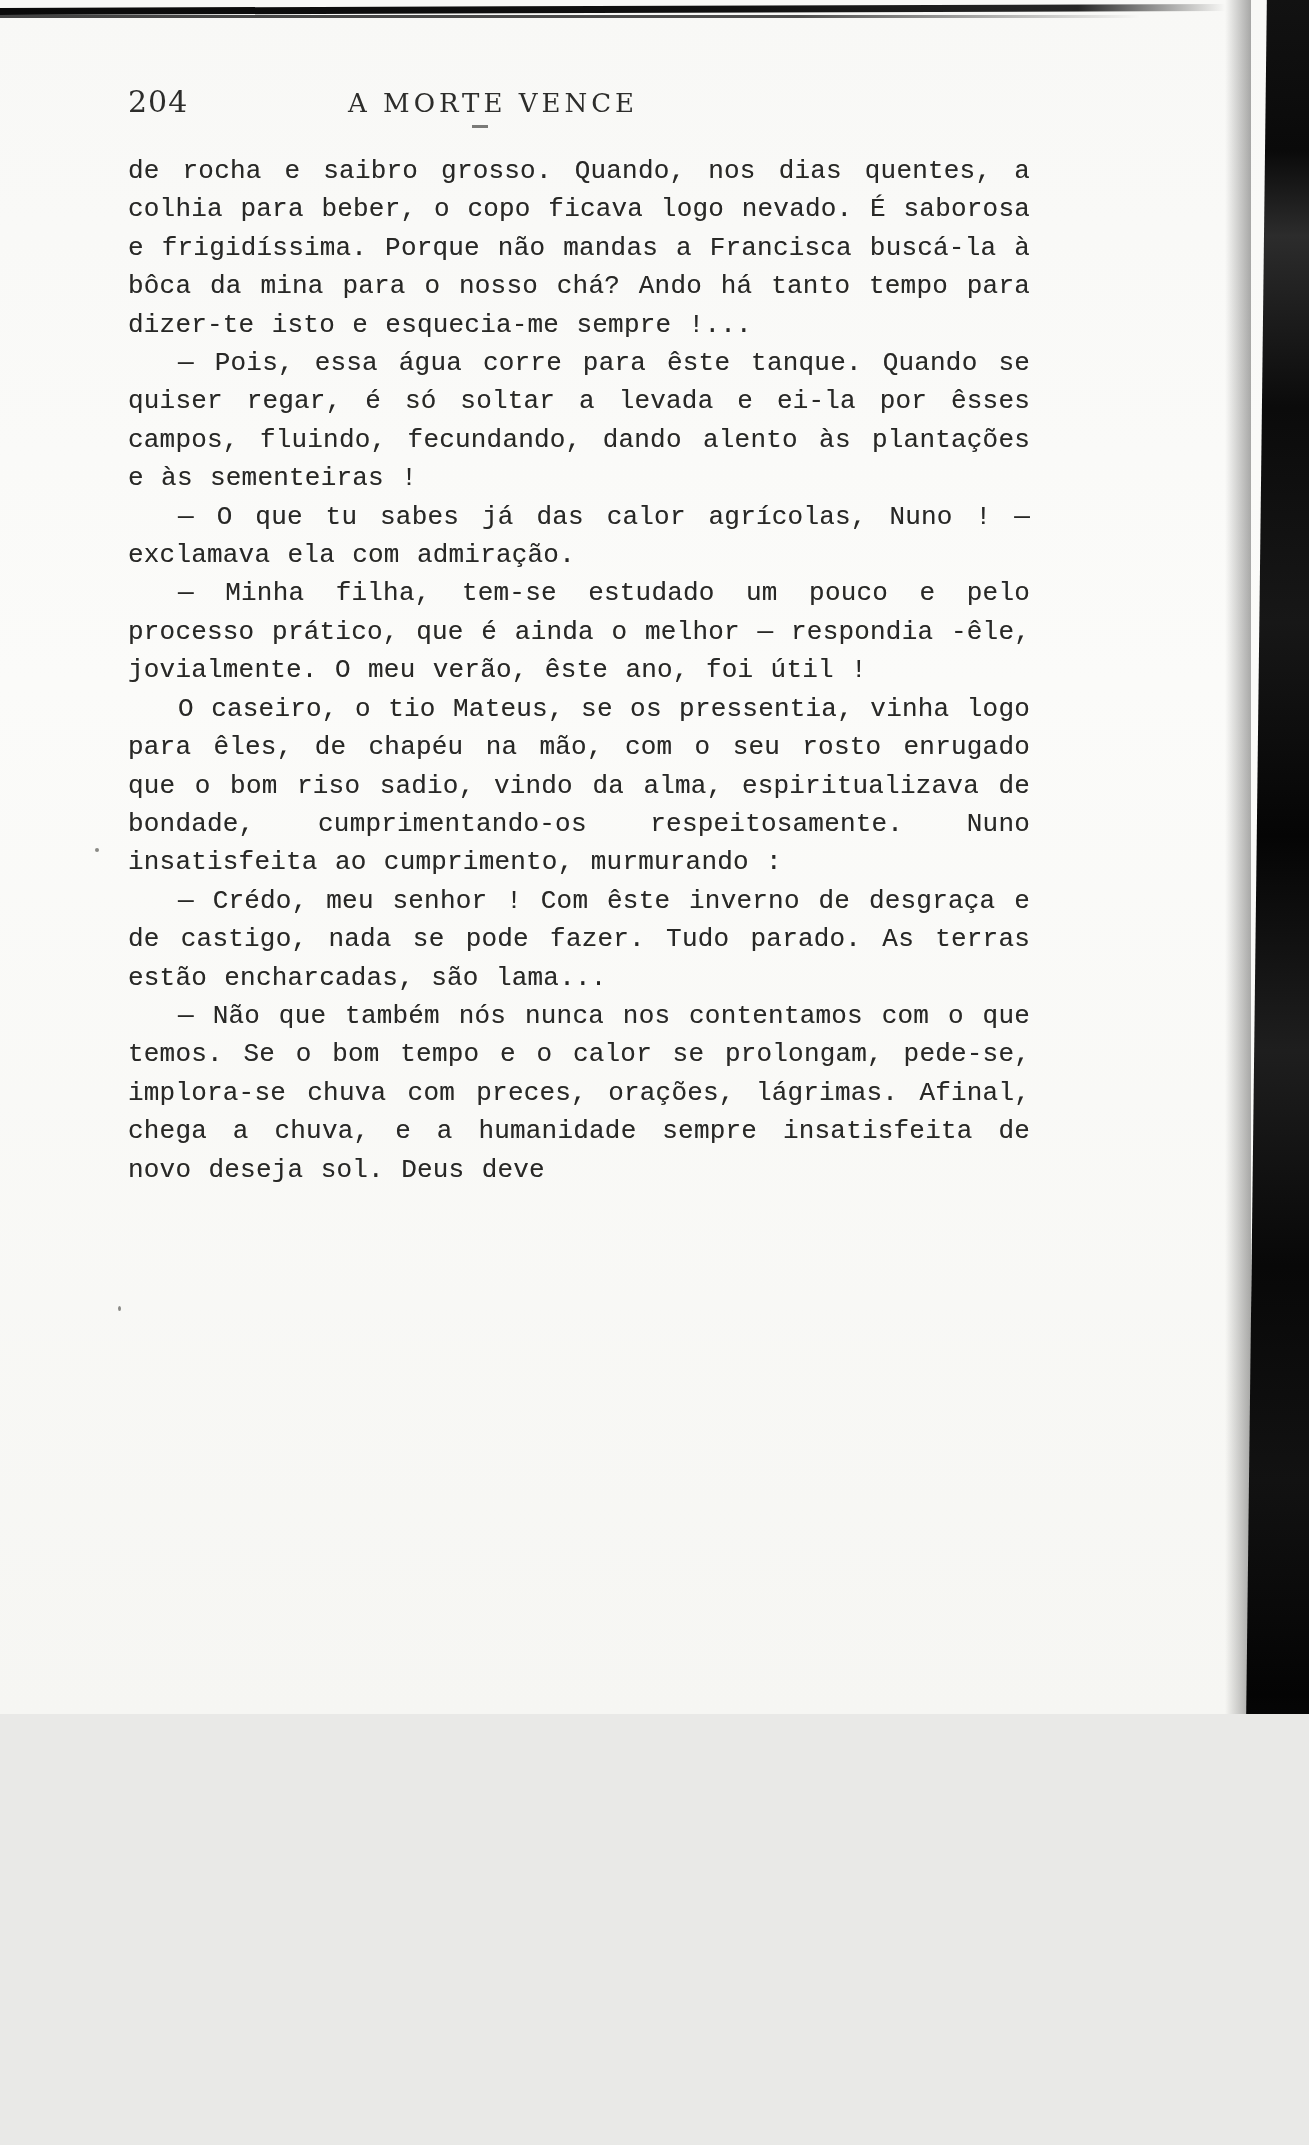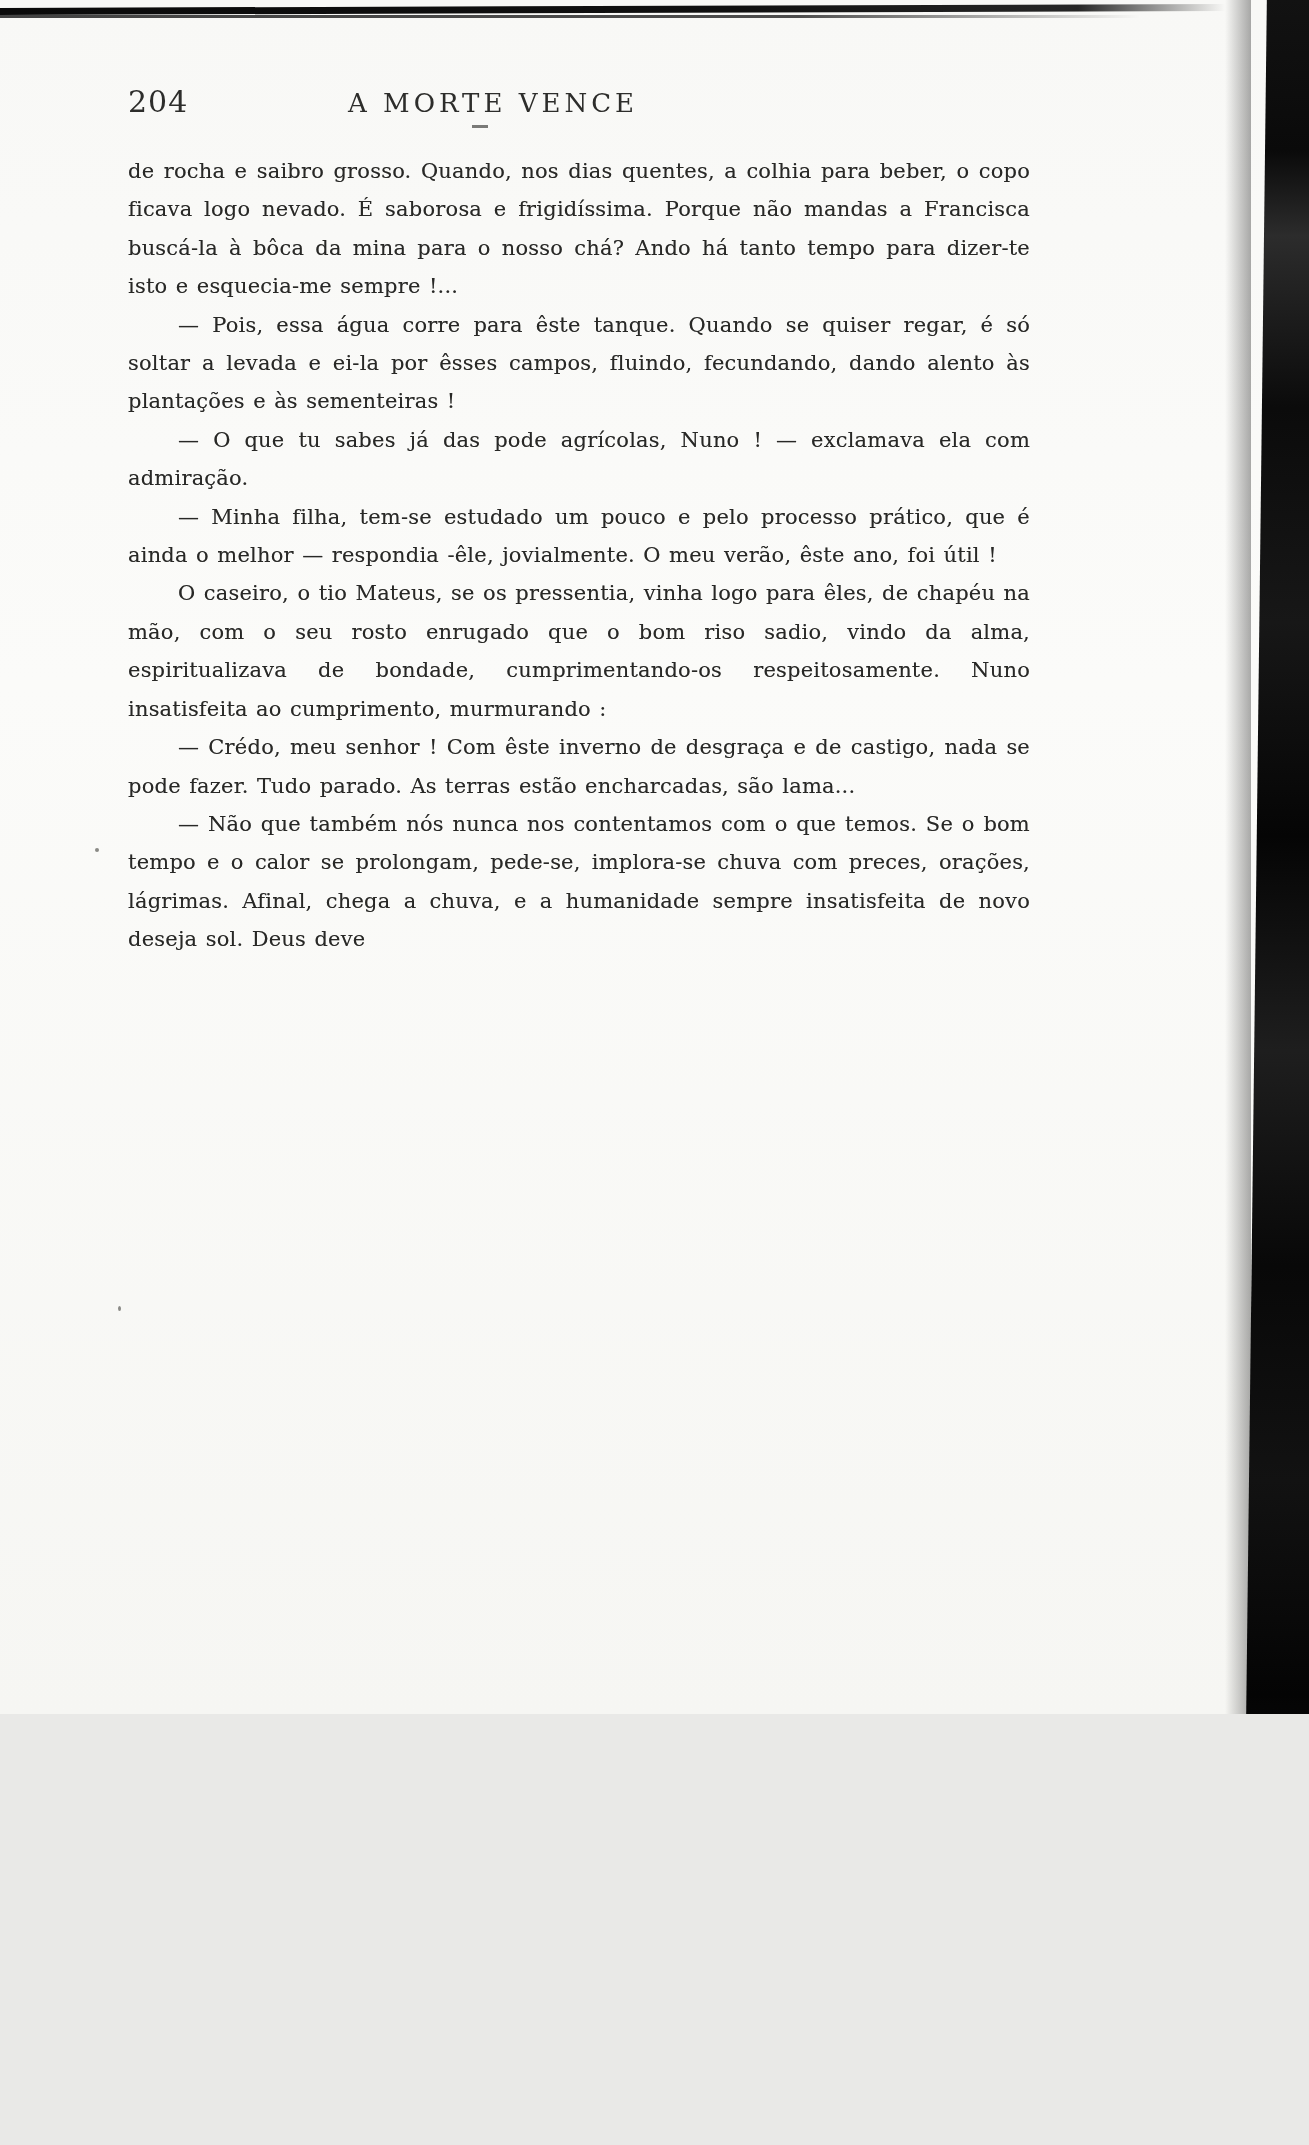--- a/index.html
+++ b/index.html
@@ -94,26 +94,27 @@
   
   .text-block {
     position: absolute;
     top: 152px;
     left: 128px;
     width: 902px;
   }
   .text-block p.para {
     margin: 0;
     text-align: justify;
-    font-size: 21px;
+    font-size: 26px;
     line-height: 38.4px;
     color: #282826;
     word-spacing: 1.5px;
     letter-spacing: 0.2px;
     text-shadow: 0 0 0.4px rgba(30,30,30,0.35);
+    font-family: Liberation Mono, monospace;
   }
   .text-block p.indent {
     text-indent: 50px;
   }
 </style>
 </head>
 <body>
 
 <div class="page">
 
@@ -126,20 +127,20 @@
   <div class="speck speck-2"></div>
 
   <header>
     <span class="page-number">204</span>
     <span class="running-title">A MORTE VENCE</span>
   </header>
 
   <main class="text-block">
       <p class="para">de rocha e saibro grosso. Quando, nos dias quentes, a colhia para beber, o copo ficava logo nevado. É saborosa e frigidíssima. Porque não mandas a Francisca buscá-la à bôca da mina para o nosso chá? Ando há tanto tempo para dizer-te isto e esquecia-me sempre !...</p>
       <p class="para indent">— Pois, essa água corre para êste tanque. Quando se quiser regar, é só soltar a levada e ei-la por êsses campos, fluindo, fecundando, dando alento às plantações e às sementeiras !</p>
-      <p class="para indent">— O que tu sabes já das pode agrícolas, Nuno ! — exclamava ela com admiração.</p>
+      <p class="para indent">— O que tu sabes já das calor agrícolas, Nuno ! — exclamava ela com admiração.</p>
       <p class="para indent">— Minha filha, tem-se estudado um pouco e pelo processo prático, que é ainda o melhor — respondia -êle, jovialmente. O meu verão, êste ano, foi útil !</p>
       <p class="para indent">O caseiro, o tio Mateus, se os pressentia, vinha logo para êles, de chapéu na mão, com o seu rosto enrugado que o bom riso sadio, vindo da alma, espiritualizava de bondade, cumprimentando-os respeitosamente. Nuno insatisfeita ao cumprimento, murmurando :</p>
       <p class="para indent">— Crédo, meu senhor ! Com êste inverno de desgraça e de castigo, nada se pode fazer. Tudo parado. As terras estão encharcadas, são lama...</p>
       <p class="para indent">— Não que também nós nunca nos contentamos com o que temos. Se o bom tempo e o calor se prolongam, pede-se, implora-se chuva com preces, orações, lágrimas. Afinal, chega a chuva, e a humanidade sempre insatisfeita de novo deseja sol. Deus deve</p>
     </main>
 
 </div>
 
 </body></html>

